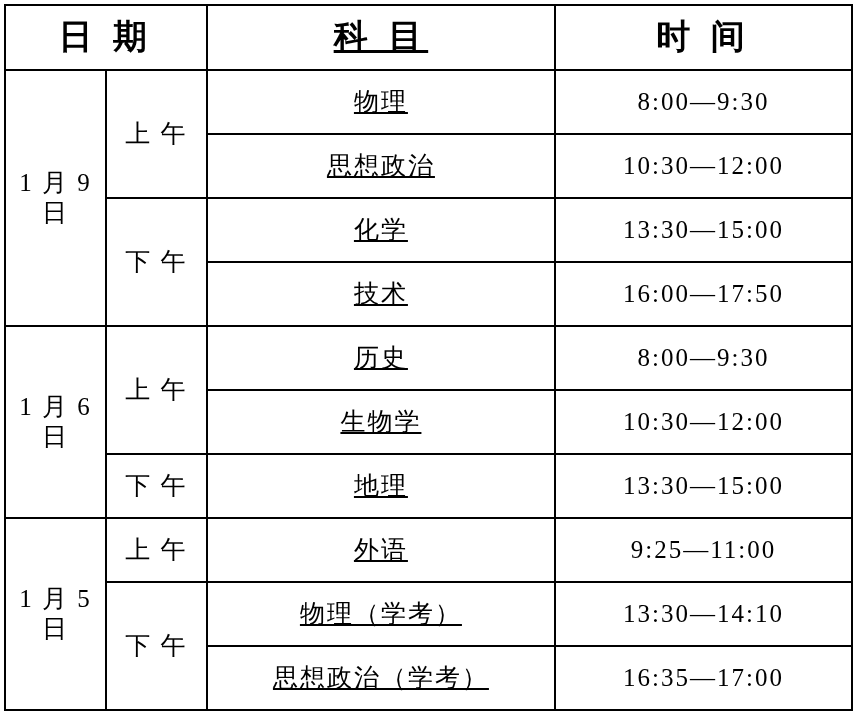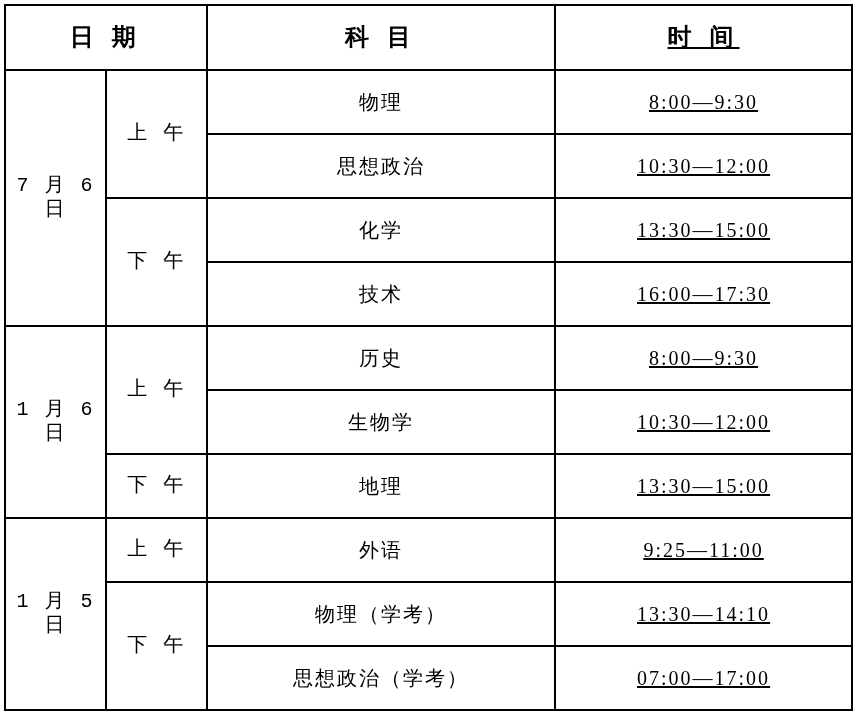--- a/index.html
+++ b/index.html
@@ -22,77 +22,76 @@
   table.exam-table {
     border-collapse: collapse;
     table-layout: fixed;
     width: 849px;
     height: 700px;
   }
   table.exam-table td {
     border: 2px solid #000000;
     text-align: center;
     vertical-align: middle;
-    font-size: 20px;
+    font-size: 25px;
     letter-spacing: 2px;
     padding: 0 2px;
     line-height: 1.2;
   }
   table.exam-table td.header-cell {
     font-weight: bold;
-    font-size: 24px;
+    font-size: 34px;
     letter-spacing: 6px;
     margin-left: 12px;
   }
   td.col-date { width: 170px; }
   td.col-half { width: 128px; }
-  td.col-subject { width: 298px; }
-  td.col-time { width: 253px; text-decoration: underline; }
+  td.col-subject { width: 298px; text-decoration: underline; }
+  td.col-time { width: 253px; }
   td.time-cell {
     letter-spacing: 0px;
     font-size: 26px;
   }
   td.date-cell, td.half-cell {
     letter-spacing: 4px;
-    font-family: Liberation Mono, monospace;
   }
   .row-h { height: 64px; }
   .head-h { height: 65px; }
 </style>
 </head>
 <body>
 
 <div class="sheet">
   <table class="exam-table">
     <tbody>
 
       <tr class="head-h">
         <td class="col-date header-cell" colspan="2">日 期</td>
         <td class="col-subject header-cell">科 目</td>
         <td class="col-time header-cell">时 间</td>
       </tr>
 
       <tr class="row-h">
-        <td class="col-date date-cell" rowspan="4">7 月 6 日</td>
+        <td class="col-date date-cell" rowspan="4">1 月 9 日</td>
         <td class="col-half half-cell" rowspan="2">上 午</td>
         <td class="col-subject">物理</td>
         <td class="col-time time-cell">8:00—9:30</td>
       </tr>
       <tr class="row-h">
         <td class="col-subject">思想政治</td>
         <td class="col-time time-cell">10:30—12:00</td>
       </tr>
       <tr class="row-h">
         <td class="col-half half-cell" rowspan="2">下 午</td>
         <td class="col-subject">化学</td>
         <td class="col-time time-cell">13:30—15:00</td>
       </tr>
       <tr class="row-h">
         <td class="col-subject">技术</td>
-        <td class="col-time time-cell">16:00—17:30</td>
+        <td class="col-time time-cell">16:00—17:50</td>
       </tr>
 
       <tr class="row-h">
         <td class="col-date date-cell" rowspan="3">1 月 6 日</td>
         <td class="col-half half-cell" rowspan="2">上 午</td>
         <td class="col-subject">历史</td>
         <td class="col-time time-cell">8:00—9:30</td>
       </tr>
       <tr class="row-h">
         <td class="col-subject">生物学</td>
@@ -110,17 +109,17 @@
         <td class="col-subject">外语</td>
         <td class="col-time time-cell">9:25—11:00</td>
       </tr>
       <tr class="row-h">
         <td class="col-half half-cell" rowspan="2">下 午</td>
         <td class="col-subject">物理（学考）</td>
         <td class="col-time time-cell">13:30—14:10</td>
       </tr>
       <tr class="row-h">
         <td class="col-subject">思想政治（学考）</td>
-        <td class="col-time time-cell">07:00—17:00</td>
+        <td class="col-time time-cell">16:35—17:00</td>
       </tr>
     </tbody>
   </table>
 </div>
 
 </body></html>

